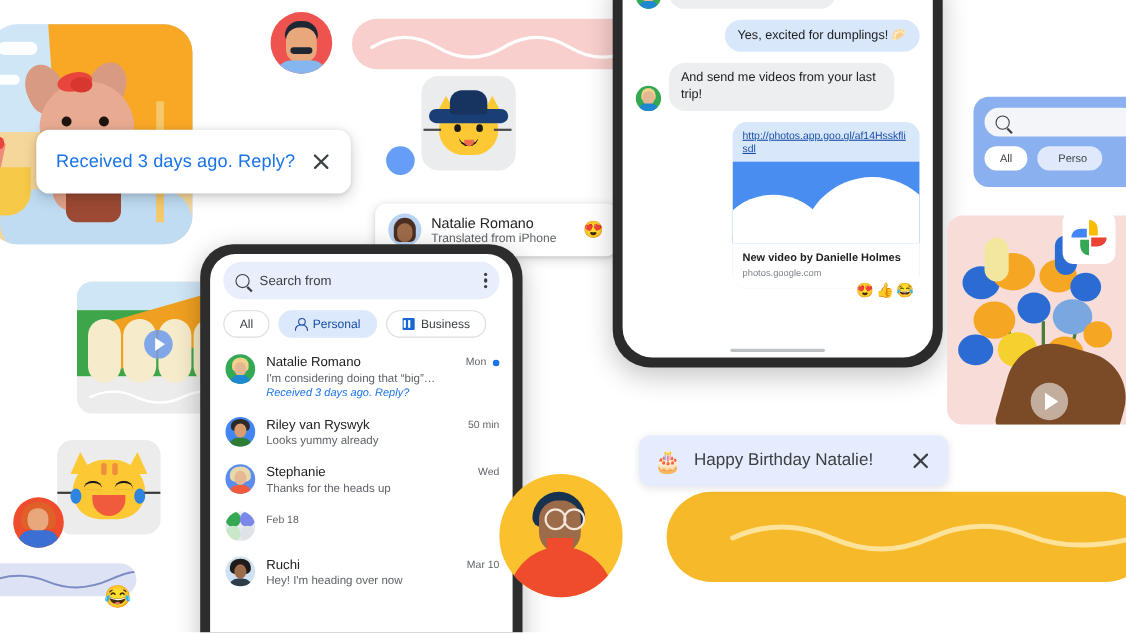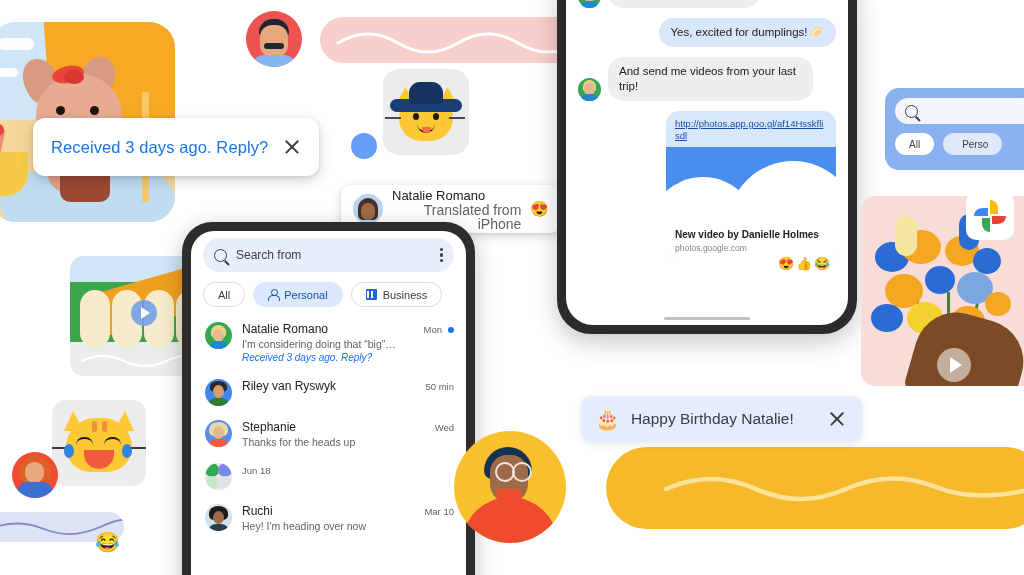--- a/index.html
+++ b/index.html
@@ -89,21 +89,21 @@
     left:341px; top:185px; width:220px; height:48px;
     display:flex; align-items:center; gap:9px; padding:0 12px;
     border-radius:10px; background:#fff;
     box-shadow: 0 3px 11px rgba(0,0,0,.16), 0 1px 3px rgba(0,0,0,.1);
   }
   #trans-card .av { width:30px; height:30px; flex:none; border-radius:50%; background:#b9d4f2; overflow:hidden; position:relative; }
   #trans-card .av .h { position:absolute; left:5px; top:4px; width:20px; height:22px; background:#4a2f22; border-radius:11px 11px 6px 6px; }
   #trans-card .av .f { position:absolute; left:8px; top:9px; width:14px; height:17px; background:#9c6b4a; border-radius:7px; }
   #trans-card .meta { flex:1; min-width:0; }
   #trans-card .nm { font-size:13px; color:#202124; line-height:15px; }
-  #trans-card .sub { font-size:14px; color:#5f6368; line-height:14px;text-align:right; }
+  #trans-card .sub { font-size:11px; color:#5f6368; line-height:14px; }
   #trans-card .rx { font-size:15px; flex:none; }
 
   
   #phone-big {
     left:557px; top:-36px; width:300px; height:370px;
     background:#2b2b2b; border-radius:34px; padding:9px;
     box-shadow: 0 8px 24px rgba(0,0,0,.22);
   }
   #phone-big .screen { width:100%; height:100%; background:#fff; border-radius:27px; overflow:hidden; position:relative; }
   .chat-area { position:absolute; left:0; right:0; top:0; bottom:58px; padding:6px 12px 0 12px; }
@@ -446,20 +446,21 @@
         </div>
 
         <div class="conv">
           <div class="av" style="background:#4285f4;">
             <div class="a-hair" style="left:5px;top:2px;width:17px;height:11px;background:#2e2a26;"></div>
             <div class="a-face" style="left:8px;top:6px;width:11px;height:13px;background:#d99c6e;"></div>
             <div class="a-top" style="left:3px;top:19px;width:21px;height:9px;background:#2e7d32;"></div>
           </div>
           <div class="body">
             <div class="name">Riley van Ryswyk</div>
+            <div class="prev">Looks yummy already</div>
           </div>
           <div class="right">
             <span class="time">50 min</span>
           </div>
         </div>
 
         <div class="conv">
           <div class="av" style="background:#5b8def;">
             <div class="a-hair" style="left:4px;top:2px;width:19px;height:14px;background:#e8d9a8;"></div>
             <div class="a-face" style="left:8px;top:6px;width:11px;height:13px;background:#e5b894;"></div>
@@ -475,21 +476,21 @@
         </div>
 
         <div class="conv">
           <div class="av" style="background:#e8eaed;">
             <div style="position:absolute;left:0;top:0;width:14px;height:14px;border-radius:50%;background:#34a853;"></div>
             <div style="position:absolute;right:0;top:0;width:14px;height:14px;border-radius:50%;background:#7b88e8;"></div>
             <div style="position:absolute;left:0;bottom:0;width:14px;height:14px;border-radius:50%;background:#c9e7c9;"></div>
             <div style="position:absolute;right:0;bottom:0;width:14px;height:14px;border-radius:50%;background:#dfe3e8;"></div>
           </div>
           <div class="right">
-            <span class="time">Jun 18</span>
+            <span class="time">Feb 18</span>
           </div>
         </div>
 
         <div class="conv">
           <div class="av" style="background:#cfe2f3;">
             <div class="a-hair" style="left:4px;top:2px;width:19px;height:14px;background:#1f1b18;"></div>
             <div class="a-face" style="left:8px;top:7px;width:11px;height:13px;background:#9c6b4a;"></div>
             <div class="a-top" style="left:3px;top:20px;width:21px;height:8px;background:#2f3d4a;"></div>
           </div>
           <div class="body">

